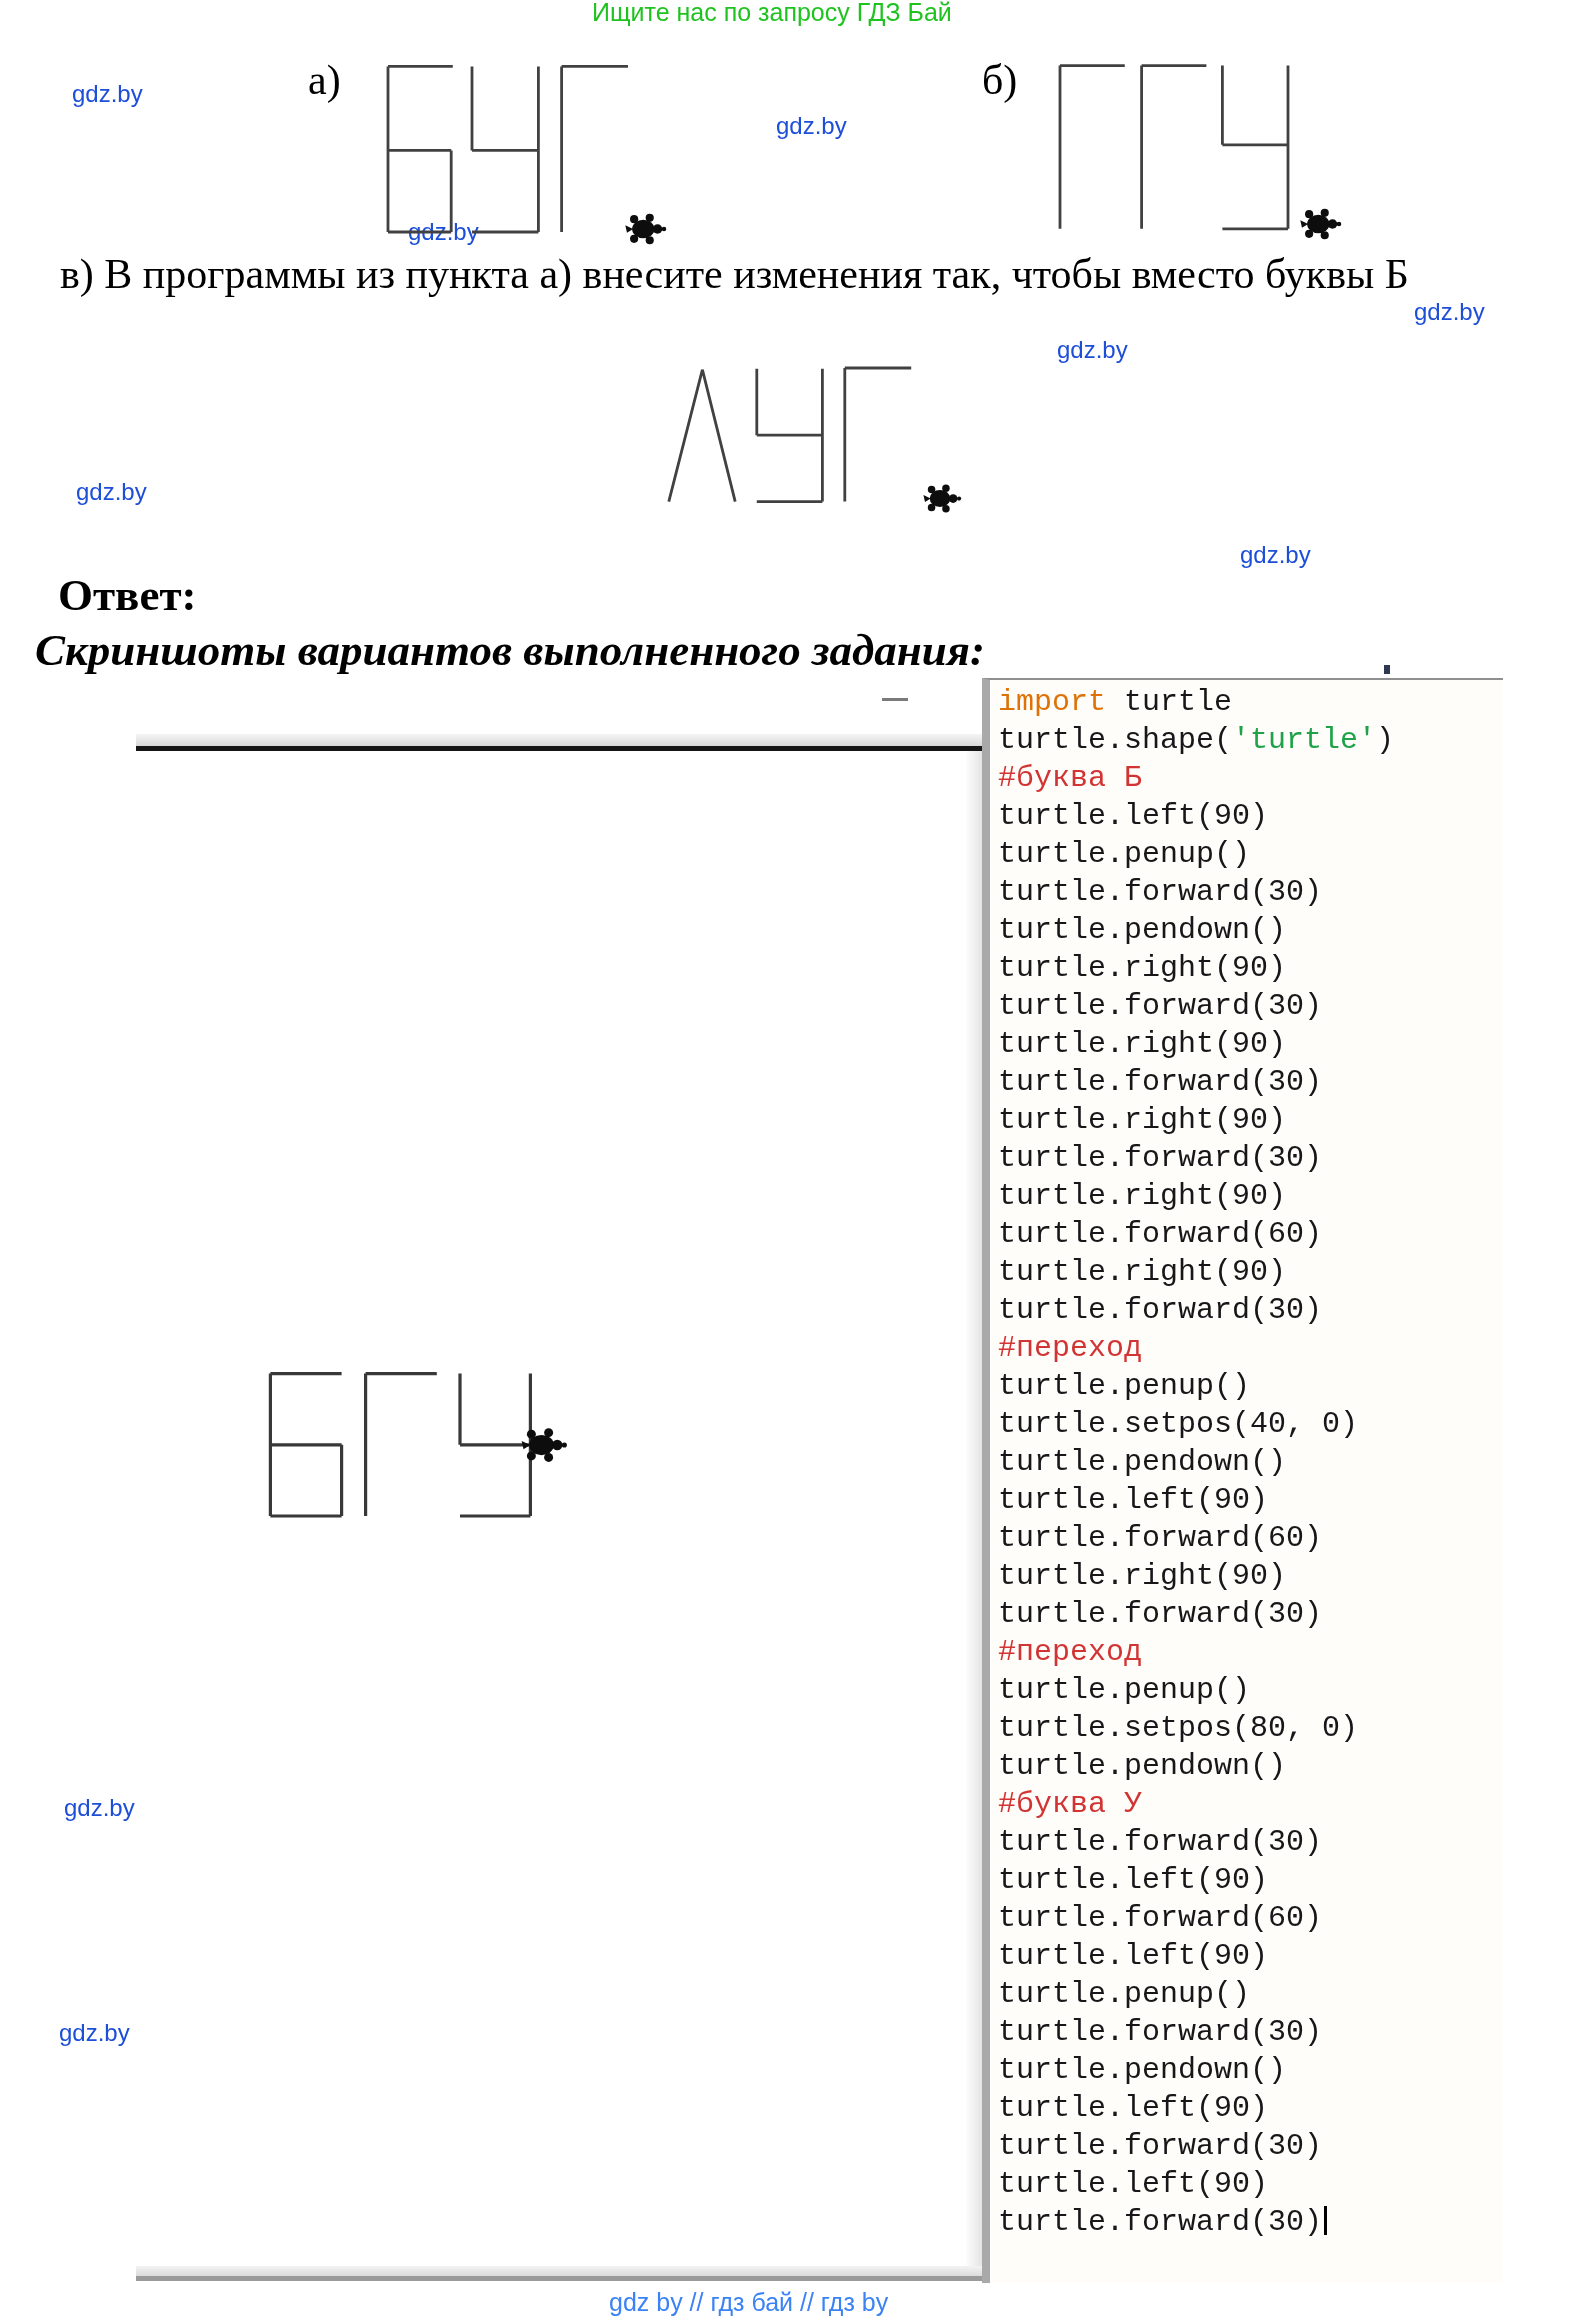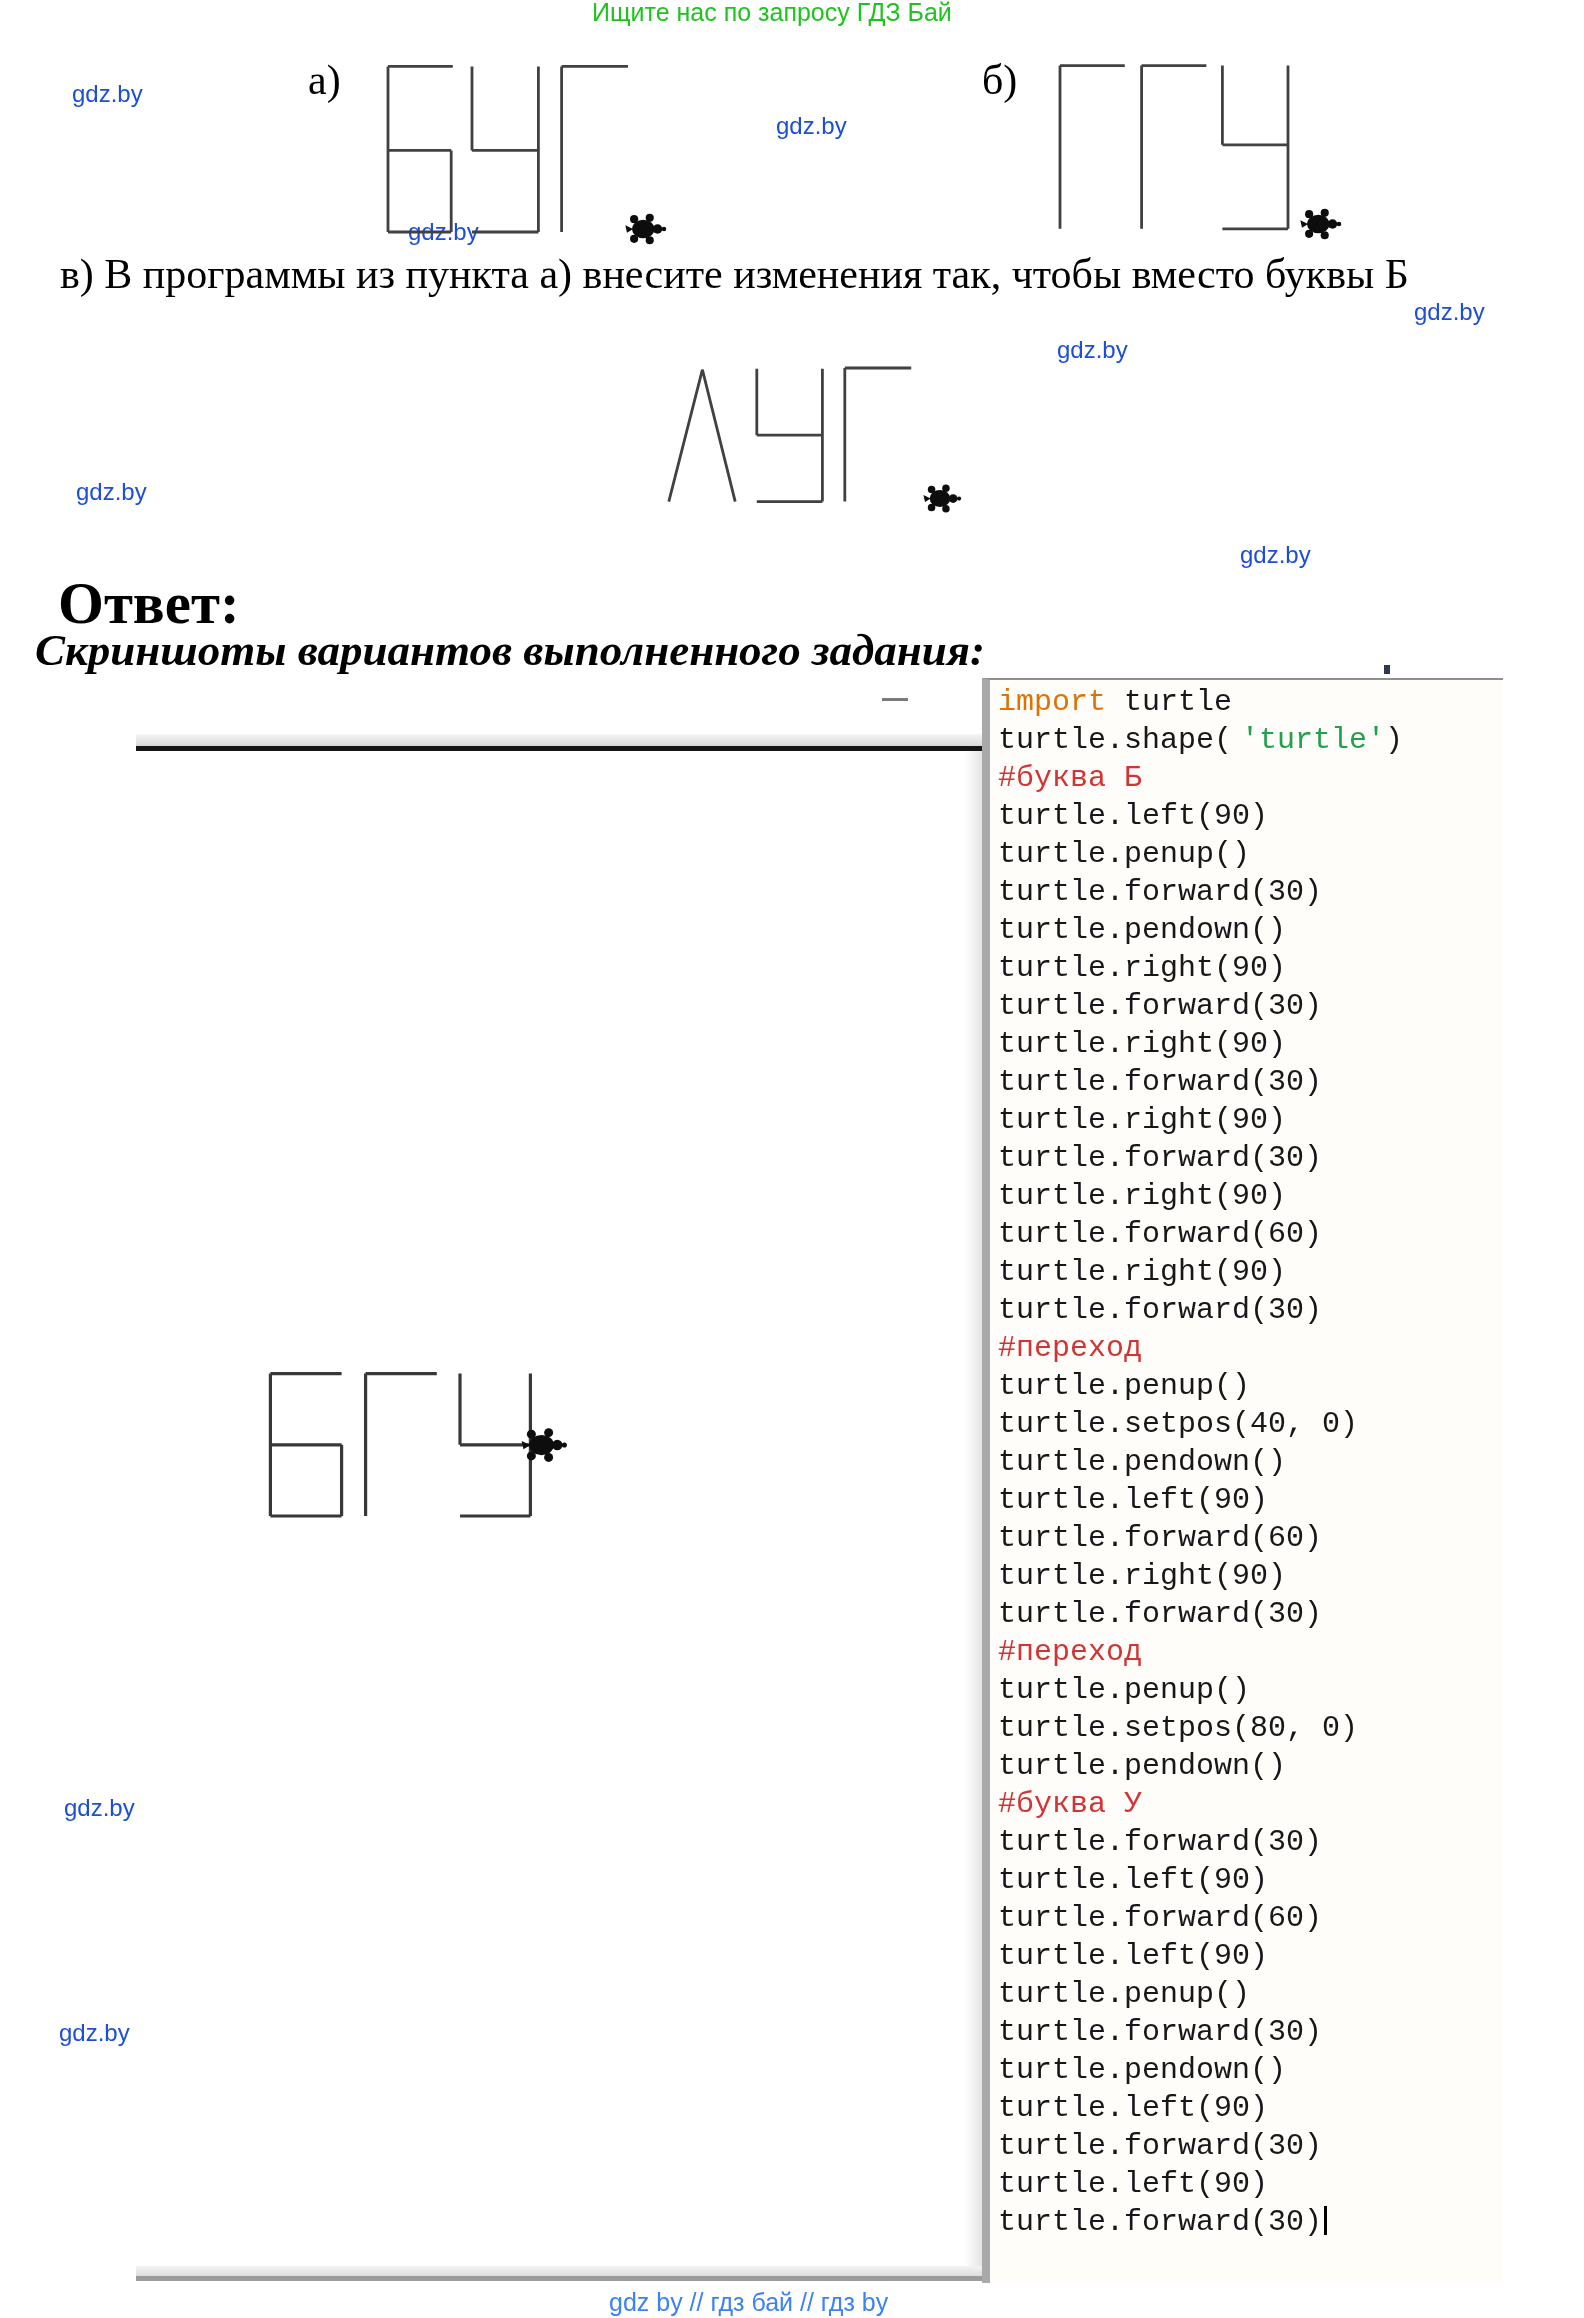--- a/index.html
+++ b/index.html
@@ -10,21 +10,21 @@
   
   .promo{color:#1fc31f;font-size:25px;font-family:"Liberation Sans",sans-serif;white-space:nowrap;}
 
   
   .wm{color:#1d4ed8;font-size:24px;font-family:"Liberation Sans",sans-serif;white-space:nowrap;}
 
   
   .serif{font-family:"Liberation Serif",serif;color:#000;white-space:nowrap;}
   .task-line{font-size:42px;}
   .part-label{font-size:42px;}
-  .answer-h{font-size:59px;font-weight:bold;}
+  .answer-h{font-size:45px;font-weight:bold;}
   .answer-sub{font-size:45px;font-weight:bold;font-style:italic;}
 
   
   svg.draw{overflow:visible;}
   .stroke{fill:none;stroke:#414141;stroke-width:3.5;}
   .stroke-win{fill:none;stroke:#383838;stroke-width:4;}
   .turtle{fill:#0d0d0d;}
 
   
   .win-bg{background:#ffffff;}
@@ -35,21 +35,21 @@
   .win-right-edge{background:linear-gradient(to right,#ffffff,#e2e2e2);}
   .minimize-dash{background:#7a7a7a;}
 
   
   .code-panel{background:#fffdfa;border-left:8px solid #a9a9a9;border-top:2.4px solid #8f8f8f;}
   .code-lines{position:absolute;left:998px;top:683px;width:512px;}
   .code-line{font-family:"Liberation Mono","DejaVu Sans Mono",monospace;
              font-size:30px;line-height:38px;height:38px;white-space:pre;color:#17171a;}
   .pl{color:#17171a;text-align:right;}
   .kw{color:#de7207;}
-  .str{color:#1fa24a;margin-left:9px;}
+  .str{color:#1fa24a;}
   .cm{color:#d23434;}
   .caret{display:inline-block;width:3.2px;margin-left:1.6px;height:29px;background:#000;vertical-align:-4.8px;}
   .code-tick{background:#2f3a52;}
 
   
   .footer{color:#3b82f6;font-size:25px;font-family:"Liberation Sans",sans-serif;white-space:nowrap;}
 </style>
 </head>
 <body>
 

